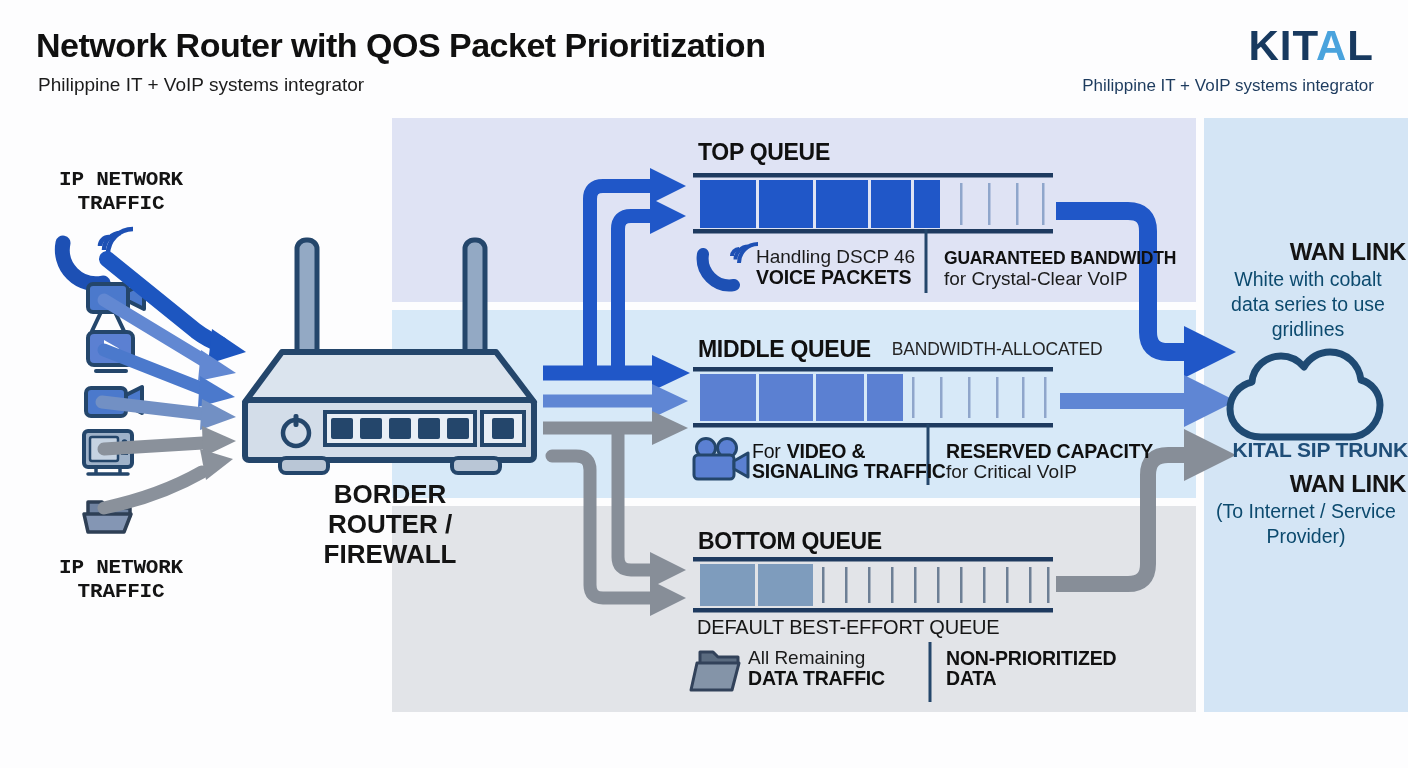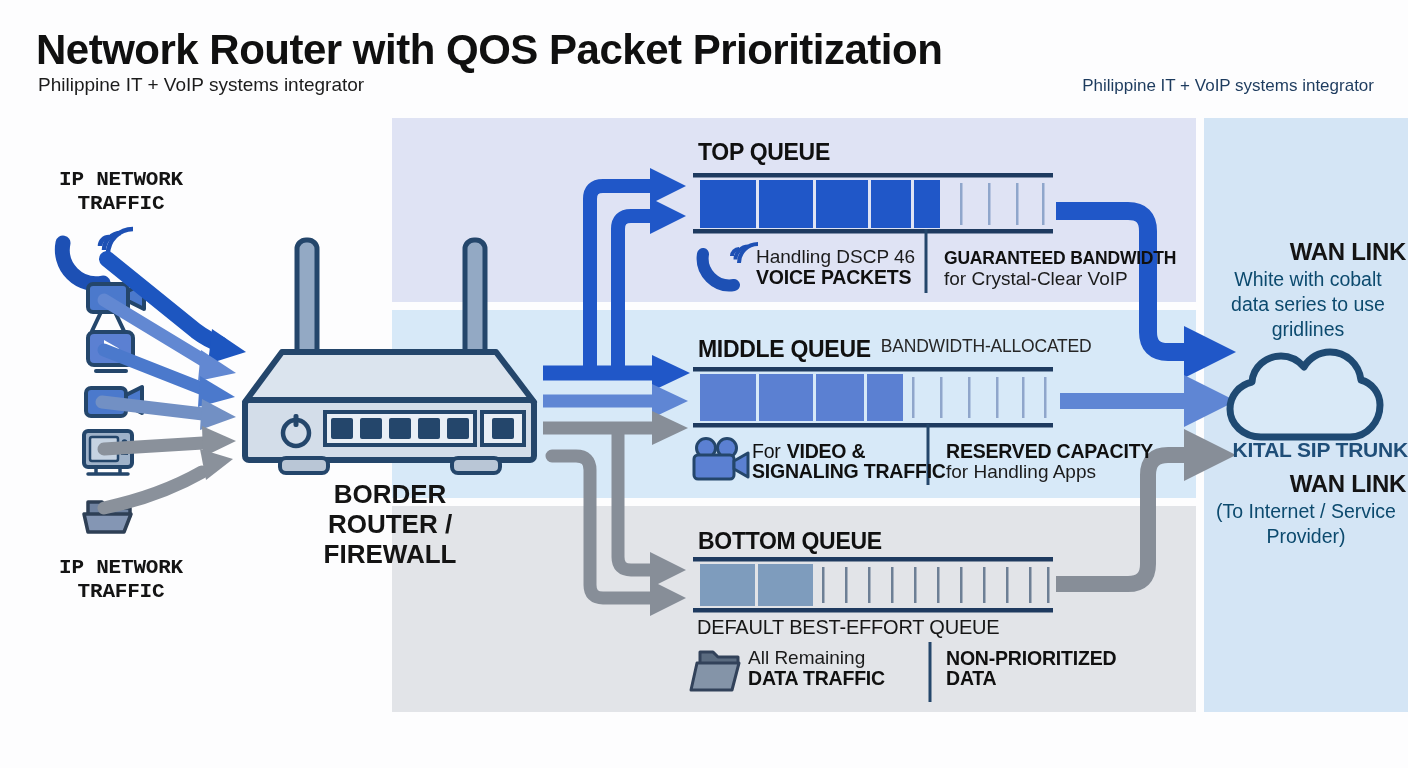--- a/index.html
+++ b/index.html
@@ -5,30 +5,30 @@
   html,body{margin:0;padding:0;background:#ffffff;}
   #canvas{position:relative;width:1408px;height:768px;overflow:hidden;
           font-family:"Liberation Sans","DejaVu Sans",sans-serif;color:#141414;background:#fdfdfe;}
   .abs{position:absolute;}
   
   .band-top{left:392px;top:118px;width:804px;height:184px;background:#dfe3f4;}
   .band-mid{left:392px;top:310px;width:804px;height:188px;background:#d7e9f8;}
   .band-bot{left:392px;top:506px;width:804px;height:206px;background:#e2e4e8;}
   .right-panel{left:1204px;top:118px;width:204px;height:594px;background:#d4e5f5;}
   
-  .main-title{left:36px;top:26px;font-size:42px;font-weight:800;letter-spacing:-.5px;color:#101010;}
+  .main-title{left:36px;top:26px;font-size:34px;font-weight:800;letter-spacing:-.5px;color:#101010;}
   .main-sub{left:38px;top:74px;font-size:19px;color:#1c1c1c;}
   .logo{right:34px;top:22px;font-size:42px;font-weight:800;letter-spacing:1px;color:#17395f;}
   .logo .accent{color:#4aa3dd;}
   .logo-sub{right:34px;top:76px;font-size:17px;color:#1d3b5e;}
   
   .ip-label{width:170px;text-align:center;font-size:21px;font-weight:800;line-height:1.15;letter-spacing:-.2px;font-family:Liberation Mono, monospace;}
   .router-label{left:276px;top:480px;width:228px;text-align:center;font-size:26px;font-weight:800;line-height:1.15;}
   
-  .q-title-row{display:flex;align-items:flex-start;gap:10px;}
+  .q-title-row{display:flex;align-items:center;gap:21px;}
   .q-title{font-size:23px;font-weight:800;letter-spacing:-.3px;color:#101010;}
   .q-subtitle{font-size:17.5px;font-weight:500;color:#262626;letter-spacing:-.2px;}
   .note-reg{font-size:19px;color:#1b1b1b;}
   .note-bold{font-size:19.5px;font-weight:800;color:#101010;letter-spacing:-.2px;}
   .note-bold-sm{font-size:17.5px;font-weight:800;color:#101010;letter-spacing:-.2px;}
   .caption-reg{font-size:20px;color:#161616;letter-spacing:-.2px;}
   .prefix{margin-right:6px;font-weight:400;}
   
   .wan-title{width:200px;text-align:right;font-size:24px;font-weight:800;letter-spacing:-.3px;}
   .wan-desc{width:184px;text-align:center;font-size:19.5px;line-height:1.28;color:#0c4a6e;}
@@ -211,20 +211,21 @@
       <polygon points="1184,429 1236,455 1184,481" fill="#878e98"></polygon>
     </g>
 
     <g>
       <path d="M1261 437 C1243 437 1230 424 1230 409 C1230 396 1239 385 1252 382 C1253 367 1266 356 1281 356 C1290 356 1298 360 1304 367 C1309 358 1319 352 1330 352 C1346 352 1359 364 1361 380 C1372 383 1380 393 1380 405 C1380 422 1367 437 1350 437 Z" fill="#d9e9f7" stroke="#1f4a73" stroke-width="7" stroke-linejoin="round"></path>
     </g>
   </svg>
 
   <div class="abs main-title">Network Router with QOS Packet Prioritization</div>
   <div class="abs main-sub">Philippine IT + VoIP systems integrator</div>
+  <div class="abs logo"><span>KIT</span><span class="accent">A</span><span>L</span></div>
   <div class="abs logo-sub">Philippine IT + VoIP systems integrator</div>
 
   <div class="abs ip-label" style="left:36px;top:168px;">IP NETWORK TRAFFIC</div>
   <div class="abs ip-label" style="left:36px;top:556px;">IP NETWORK TRAFFIC</div>
   <div class="abs router-label">BORDER ROUTER / FIREWALL</div>
 
   <div class="abs q-title-row" style="left:698px;top:139px;">
     <span class="q-title">TOP QUEUE</span>
   </div>
   <div class="abs note-reg" style="left:756px;top:246px;">Handling DSCP 46</div>
@@ -232,21 +233,21 @@
   <div class="abs note-bold-sm" style="left:944px;top:248px;">GUARANTEED BANDWIDTH</div>
   <div class="abs note-reg" style="left:944px;top:268px;">for Crystal-Clear VoIP</div>
 
   <div class="abs q-title-row" style="left:698px;top:336px;">
     <span class="q-title">MIDDLE QUEUE</span>
     <span class="q-subtitle">BANDWIDTH-ALLOCATED</span>
   </div>
   <div class="abs note-bold" style="left:752px;top:440px;"><span class="prefix">For</span><span>VIDEO &amp;</span></div>
   <div class="abs note-bold" style="left:752px;top:460px;">SIGNALING TRAFFIC</div>
   <div class="abs note-bold" style="left:946px;top:440px;">RESERVED CAPACITY</div>
-  <div class="abs note-reg" style="left:946px;top:461px;">for Handling Apps</div>
+  <div class="abs note-reg" style="left:946px;top:461px;">for Critical VoIP</div>
 
   <div class="abs caption-reg" style="left:697px;top:616px;">DEFAULT BEST-EFFORT QUEUE</div>
   <div class="abs q-title" style="left:698px;top:528px;">BOTTOM QUEUE</div>
   <div class="abs note-reg" style="left:748px;top:647px;">All Remaining</div>
   <div class="abs note-bold" style="left:748px;top:667px;">DATA TRAFFIC</div>
   <div class="abs note-bold" style="left:946px;top:647px;">NON-PRIORITIZED</div>
   <div class="abs note-bold" style="left:946px;top:667px;">DATA</div>
 
   <div class="abs wan-title" style="left:1206px;top:238px;">WAN LINK</div>
   <div class="abs wan-desc" style="left:1216px;top:267px;">White with cobalt data series to use gridlines</div>

